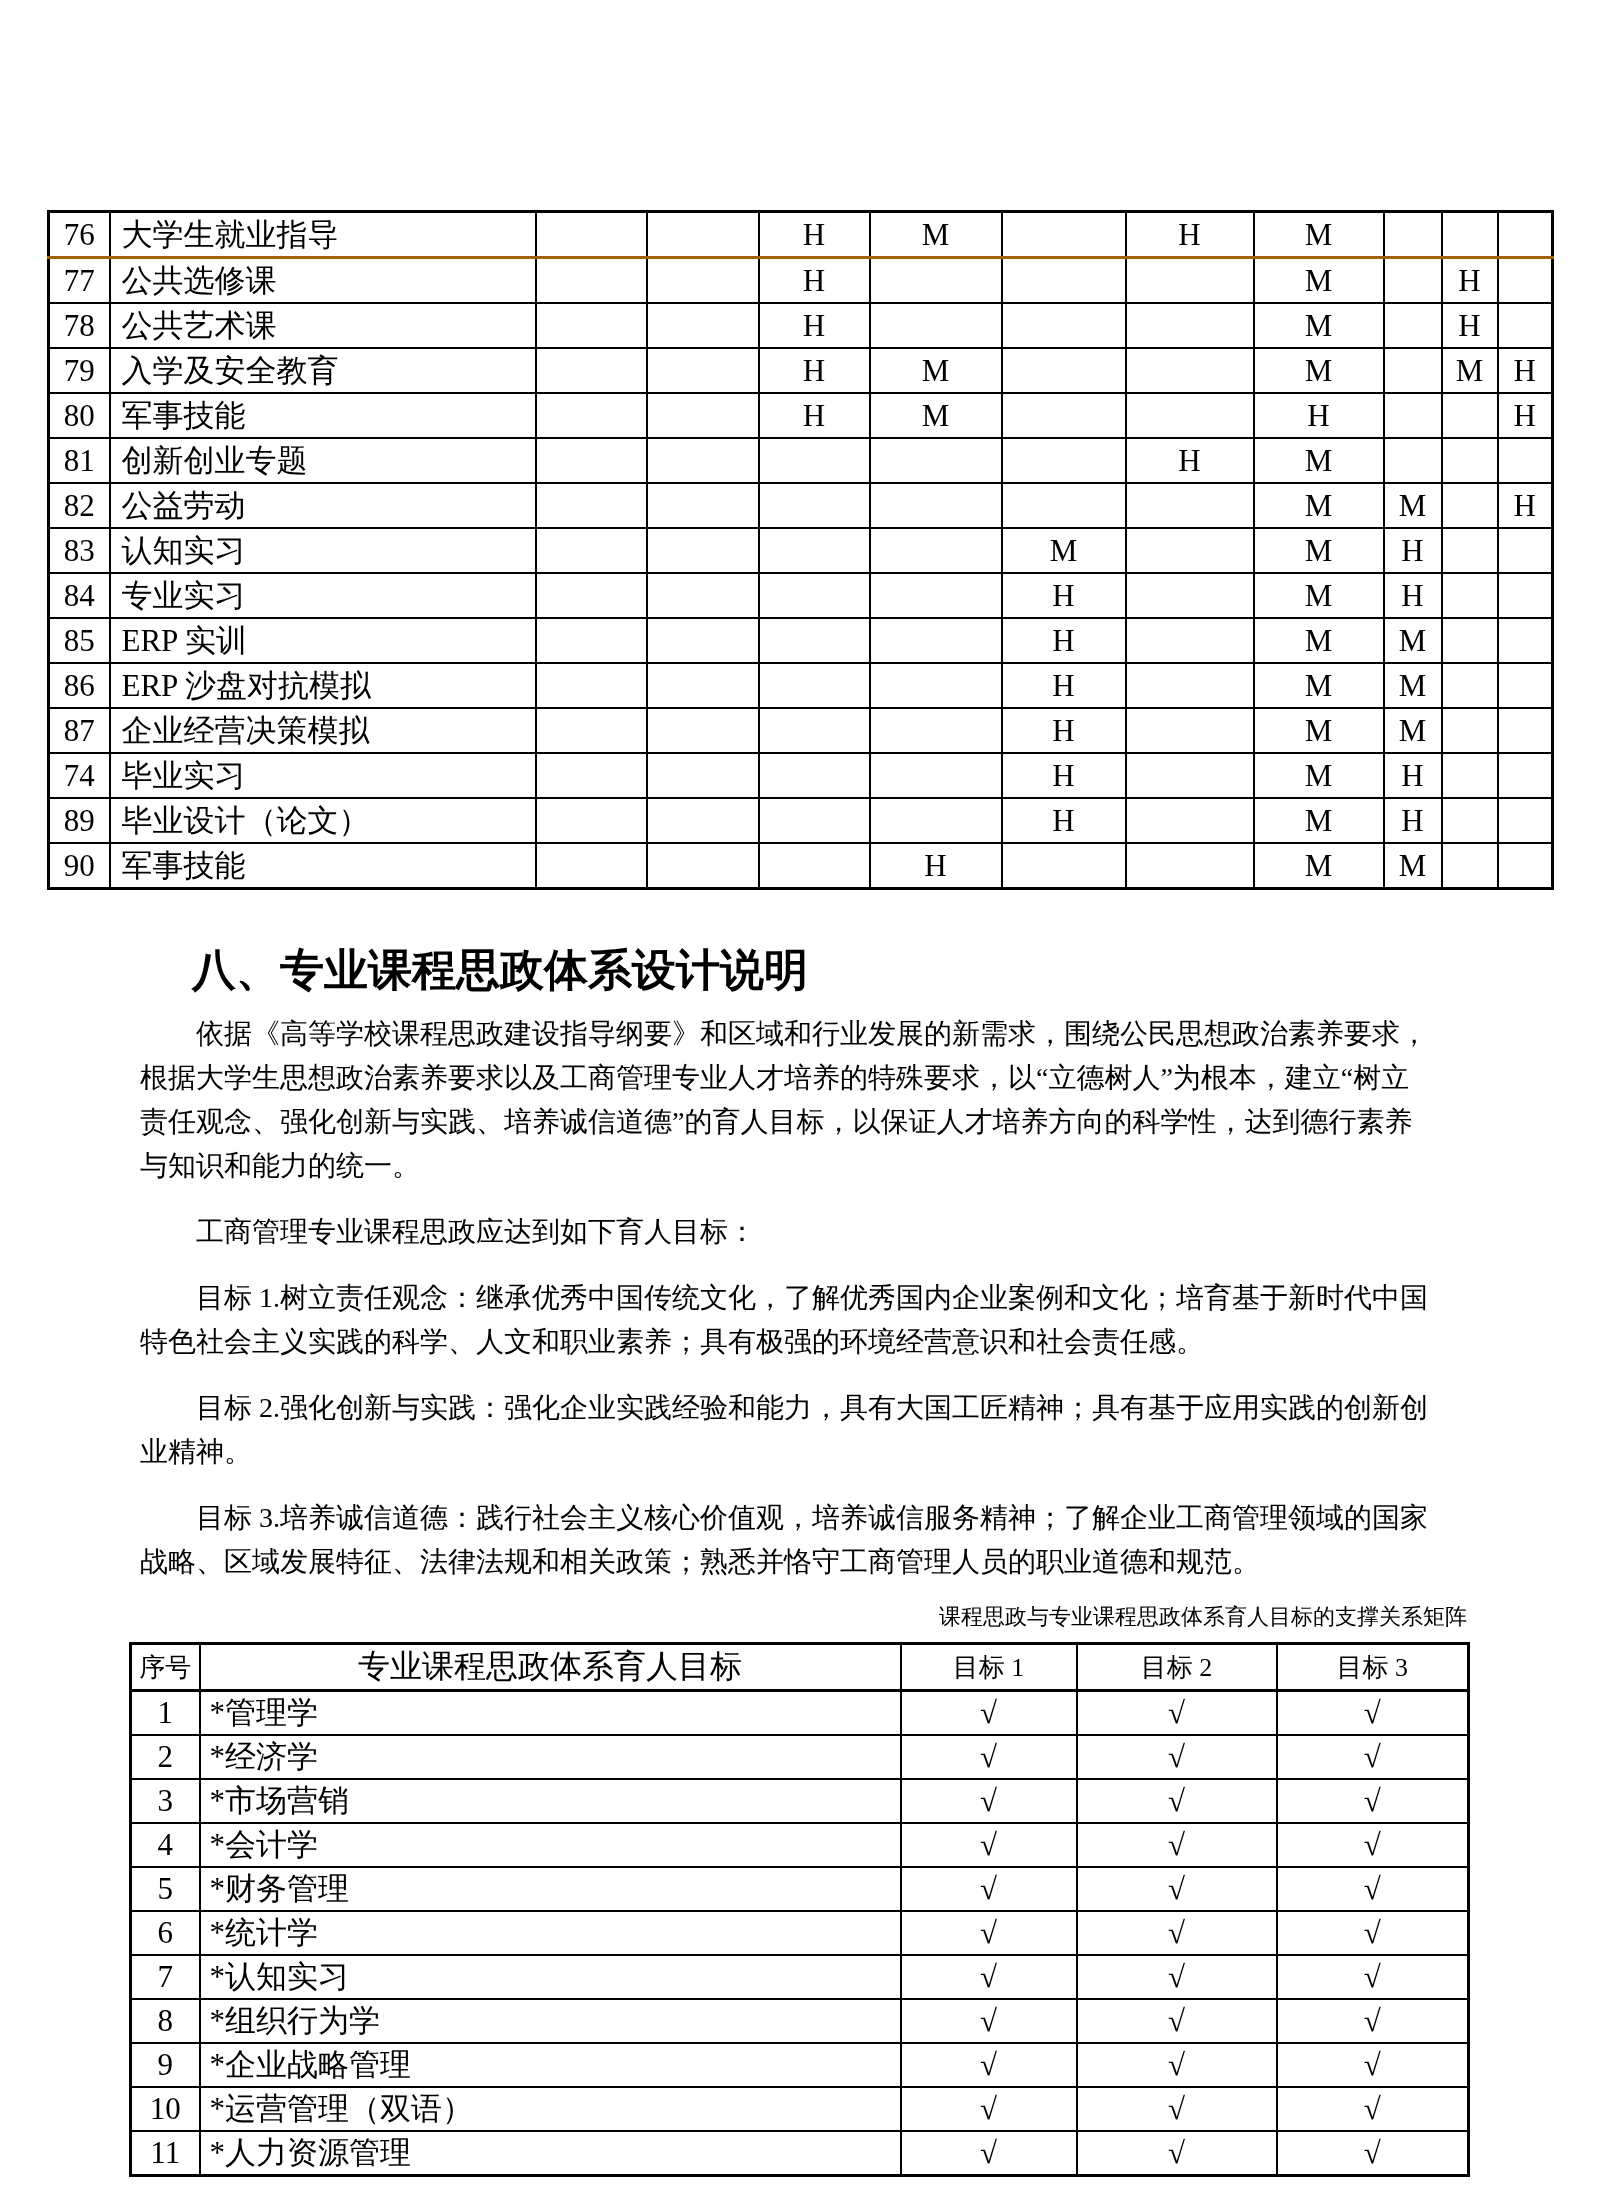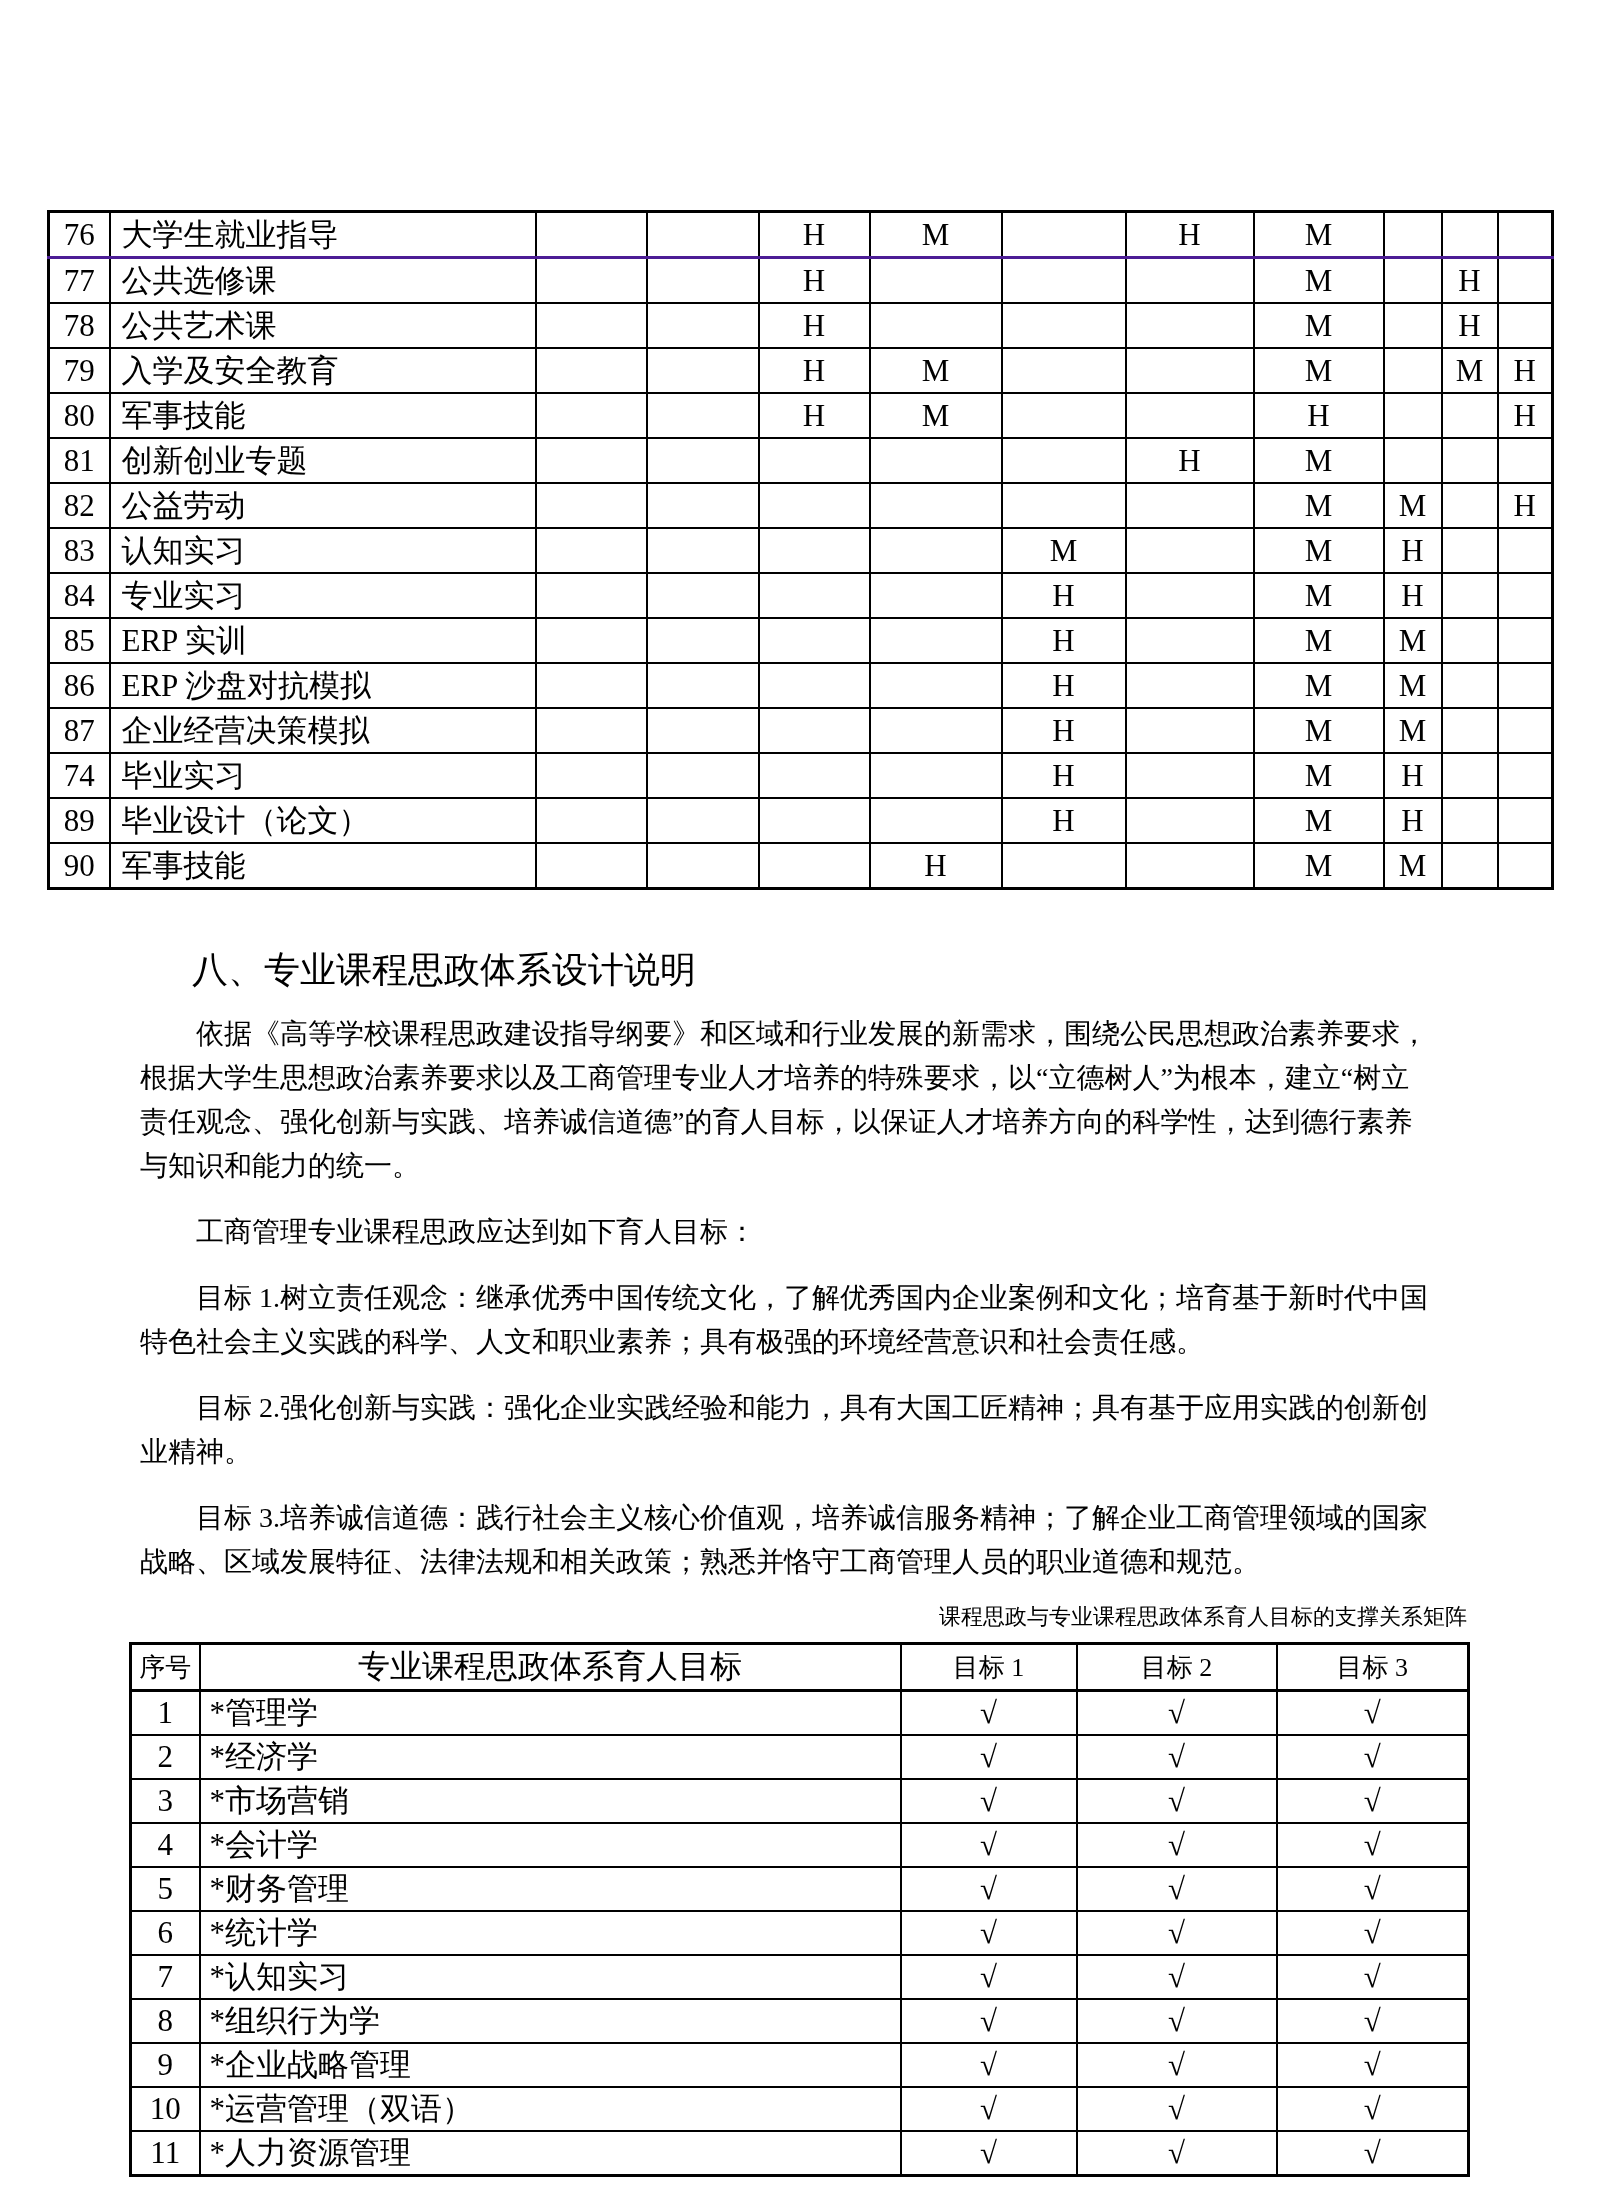--- a/index.html
+++ b/index.html
@@ -10,27 +10,27 @@
     position:relative; overflow:hidden;
   }
   
   table.matrix { border-collapse:collapse; table-layout:fixed; position:absolute; }
   table.t1 { left:47px; top:210px; border:3px solid #000; }
   table.t1 td {
     border:2px solid #000; height:43px; padding:0;
     font-size:31px; text-align:center; vertical-align:middle;
     white-space:nowrap; overflow:hidden;
   }
-  table.t1 tr.first-row td { border-bottom:3px solid #4c1d95; }
+  table.t1 tr.first-row td { border-bottom:3px solid #a16207; }
   table.t1 td.c-name { text-align:left; padding-left:11px; }
   
   .section-heading {
     position:absolute; left:192px; top:950px;
     font-family:"Liberation Sans","DejaVu Sans",sans-serif;
-    font-weight:normal; font-size:36px; line-height:40px; white-space:nowrap;
+    font-weight:bold; font-size:44px; line-height:40px; white-space:nowrap;
   }
   .text-block { position:absolute; left:140px; top:1012px; width:1340px; }
   .para { margin:0 0 22px 0; }
   .para .line { height:44px; line-height:44px; font-size:28px; white-space:nowrap; }
   .para .line.first { padding-left:56px; }
   
   .matrix-title {
     position:absolute; left:129px; top:1598px; width:1338px;
     text-align:right; font-size:22px; line-height:38px; white-space:nowrap;
   }

